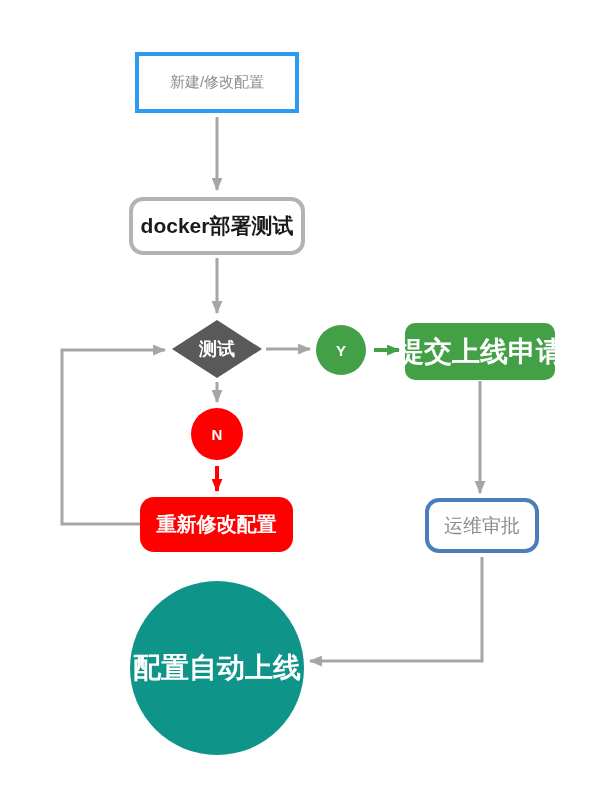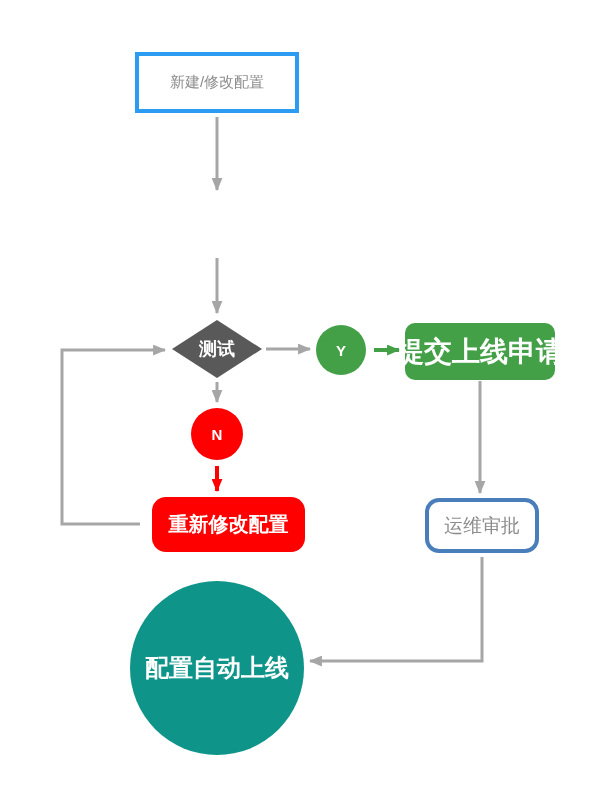--- a/index.html
+++ b/index.html
@@ -83,42 +83,42 @@
   }
   #node-no {
     left: 191px; top: 408px; width: 52px; height: 52px;
     border-radius: 50%;
     background: var(--no-red, #fe0000);
     color: #ffffff;
     font-size: 15px;
     font-weight: bold;
   }
   #node-remodify {
-    left: 152px; top: 497px; width: 153px; height: 55px;
+    left: 140px; top: 497px; width: 153px; height: 55px;
     background: var(--no-red, #fe0000);
     border-radius: 14px;
     color: #ffffff;
     font-size: 20px;
     font-weight: bold;
   }
   #node-ops {
     left: 425px; top: 498px; width: 114px; height: 55px;
     background: var(--node-bg, #ffffff);
     border: 4px solid var(--approval-border-blue, #4a7ebb);
     border-radius: 14px;
     color: var(--muted-text-gray, #8c8c8c);
     font-size: 19px;
     text-align: center;
   }
   #node-auto-online {
     left: 130px; top: 581px; width: 174px; height: 174px;
     border-radius: 50%;
     background: var(--final-teal, #0f9489);
     color: #ffffff;
-    font-size: 24px;
+    font-size: 28px;
     font-weight: bold;
   }
 </style>
 </head>
 <body>
 
 <div class="canvas">
 
   <svg class="connectors" viewBox="0 0 605 800" xmlns="http://www.w3.org/2000/svg">
     <defs>
@@ -141,20 +141,23 @@
     <path class="edge red" d="M217 466 L217 491" marker-end="url(#ah-red)"></path>
     <path class="edge" d="M140 524 L62 524 L62 350 L165 350" marker-end="url(#ah-gray)"></path>
     <path class="edge" d="M480 381 L480 493" marker-end="url(#ah-gray)"></path>
     <path class="edge" d="M482 557 L482 661 L310 661" marker-end="url(#ah-gray)"></path>
   </svg>
 
   <div class="node" id="node-new-config">
     <span>新建/修改配置</span>
   </div>
 
+  <div class="node" id="node-docker">
+    <span>docker部署测试</span>
+  </div>
 
   <div class="node" id="node-decision">
     <span>测试</span>
   </div>
 
   <div class="node" id="node-yes">
     <span>Y</span>
   </div>
 
   <div class="node" id="node-submit">

